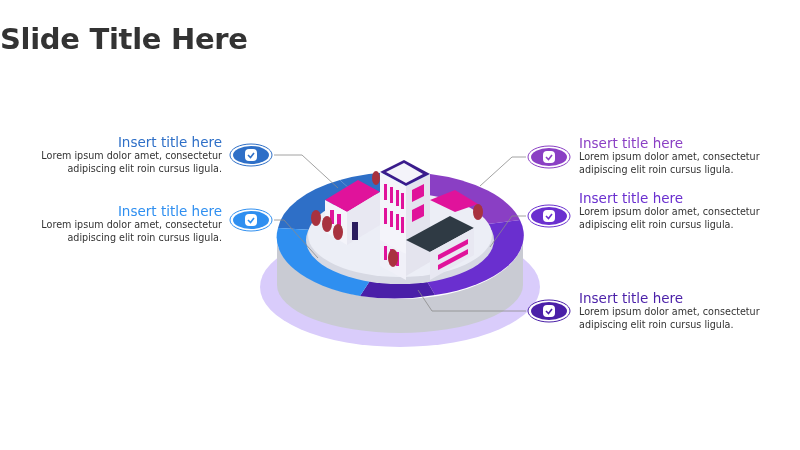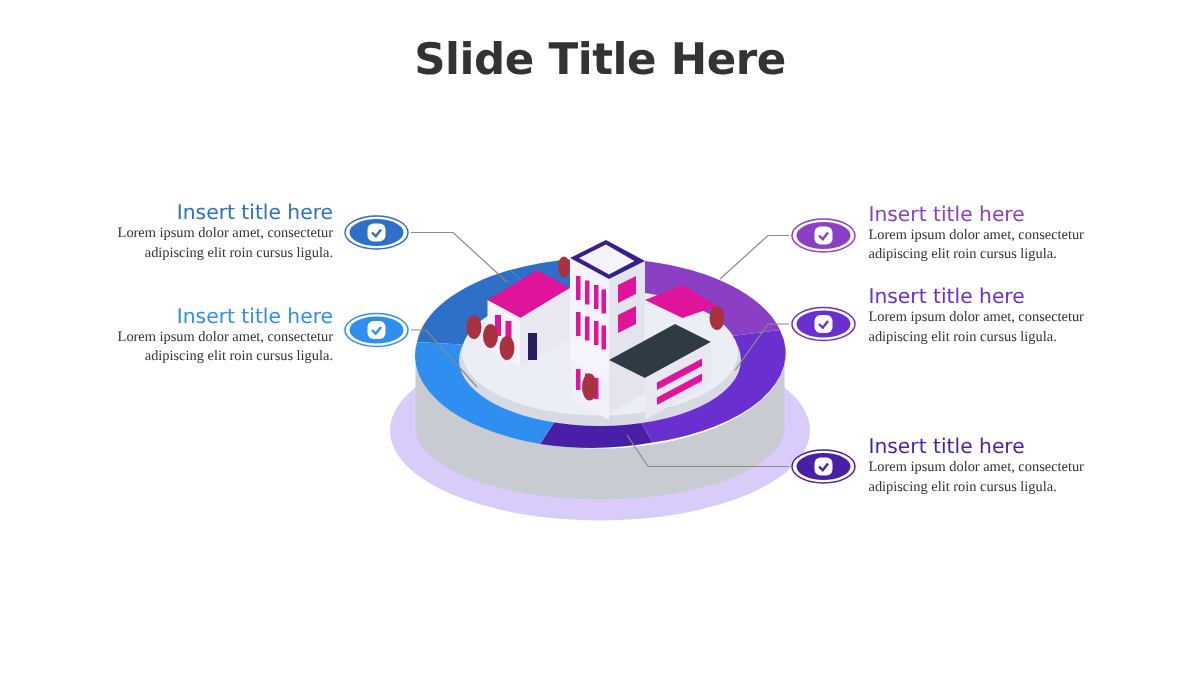--- a/index.html
+++ b/index.html
@@ -1,22 +1,22 @@
 <!DOCTYPE html>
 <html><head>
 <meta charset="utf-8">
 <style>
   html, body { margin:0; padding:0; }
   body { width:800px; height:450px; background:#ffffff; position:relative; overflow:hidden;
          font-family: "DejaVu Sans", "Liberation Sans", sans-serif; }
-  .title { position:absolute; left:0; right:0; top:22px; text-align:center; font-size:29px;
+  .title { position:absolute; left:0; right:0; top:22px; font-size:29px;
            font-weight:bold; color:#333333; letter-spacing:-0.3px; }
   .item { position:absolute; width:200px; }
   .item .h { font-size:13.5px; font-weight:normal; line-height:16px; }
-  .item .b { font-size:9.6px; color:#333333; line-height:12.5px;font-family:Liberation Serif, serif; }
+  .item .b { font-size:9.6px; color:#333333; line-height:12.5px; }
   .left { text-align:right; }
   .right { text-align:left; }
   .badge { position:absolute; width:44px; height:24px; }
   svg.art { position:absolute; left:0; top:0; }
 </style>
 </head>
 <body>
 
 <div class="title">Slide Title Here</div>
 

